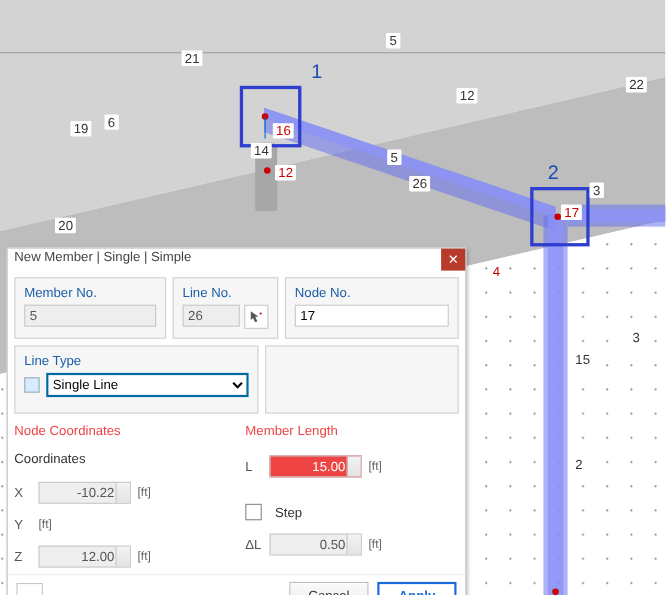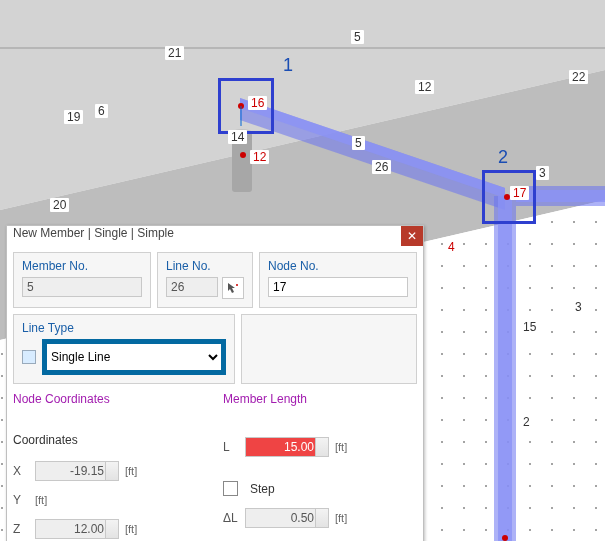--- a/index.html
+++ b/index.html
@@ -13,26 +13,26 @@
   
   .dlg{position:absolute;left:6px;top:225px;width:416px;background:#fff;border:1px solid #bfbfbf;box-shadow:1px 1px 3px rgba(0,0,0,.25)}
   .dlg-title{display:flex;height:22px;padding:0 0 0 6px;font-size:12px;color:#444}
   .dlg-title .x{margin-left:auto;width:22px;height:20px;background:#b73a2a;color:#fff;display:flex;align-items:center;justify-content:center;font-size:12px}
   .dlg-body{padding:4px 6px 6px 6px}
   .row{display:flex;gap:6px}
   .group{border:1px solid #d0d0d0;background:#f6f6f6;padding:6px 8px 8px 8px;flex:1}
   .group.w120{flex:0 0 120px}
   .group.w84{flex:0 0 78px}
   .group-title{color:#1a5fa8;font-size:12px;margin-bottom:4px}
-  .sub-title{color:#a21caf;font-size:12px;margin:2px 0 19px 0}
+  .sub-title{color:#ef4444;font-size:12px;margin:2px 0 4px 0}
   .field{width:100%;height:20px;border:1px solid #c8c8c8;background:#fff;padding:0 4px;font-size:12px;box-sizing:border-box}
   .field.ro{background:#eee;color:#555}
   .combo{display:flex;align-items:center;gap:6px}
   .combo .sw{width:12px;height:12px;border:1px solid #9ab;background:#d8ecff}
-  .combo select{flex:1;height:36px;border:5px solid #0369a1;background:#fff;font-size:12px}
+  .combo select{flex:1;height:22px;border:2px solid #0369a1;background:#fff;font-size:12px}
   .numrow{display:flex;align-items:center;gap:6px;margin-top:6px}
   .numrow .lab{width:16px;color:#555}
   .spin{position:relative;flex:0 0 84px;height:20px;border:1px solid #c8c8c8;background:#eee;display:flex;align-items:center;padding:0 14px 0 4px;box-sizing:border-box;color:#555;justify-content:flex-end}
   .spin.active{background:#fff;color:#000}
   .spin.hi{background:#ef4444;color:#fff}
   .spin::after{content:"";position:absolute;right:0;top:0;bottom:0;width:12px;background:linear-gradient(#f3f3f3,#e3e3e3);border-left:1px solid #c8c8c8}
   .spin .arr{position:absolute;right:2px;width:0;height:0;border-left:3px solid transparent;border-right:3px solid transparent}
   .spin .arr.up{top:3px;border-bottom:4px solid #666}
   .spin .arr.dn{bottom:3px;border-top:4px solid #666}
   .unit{color:#666;font-size:11px}
@@ -103,21 +103,21 @@
 <span class="tag" style="left:95px;top:104px">6</span>
 <span class="tag" style="left:228px;top:130px">14</span>
 <span class="tag" style="left:50px;top:198px">20</span>
 <span class="tag" style="left:352px;top:136px">5</span>
 <span class="tag" style="left:372px;top:160px">26</span>
 <span class="tag" style="left:536px;top:166px">3</span>
 <span class="tag" style="left:572px;top:300px">3</span>
 <span class="tag" style="left:520px;top:320px">15</span>
 <span class="tag" style="left:520px;top:415px">2</span>
 
-<span class="tag red" style="left:248px;top:96px">16</span>
+<span class="tag red" style="left:248px;top:112px">16</span>
 <span class="tag red" style="left:250px;top:150px">12</span>
 <span class="tag red" style="left:510px;top:186px">17</span>
 <span class="tag red" style="left:445px;top:240px;background:transparent">4</span>
 
 <div class="dlg">
   <div class="dlg-title">
     <span>New Member | Single | Simple</span>
     <div class="x">
           <span>✕</span>
         </div>
@@ -163,21 +163,21 @@
 
     <div class="sep"></div>
 
     <div class="two">
       <div class="col" style="flex:0 0 204px">
         <div class="sub-title">Node Coordinates</div>
         <div class="subhead">Coordinates</div>
         <div class="numrow">
           <span class="lab">X</span>
           <span class="spin">
-                <span>-19.15</span>
+                <span>-10.22</span>
                 <span class="arr up"></span>
                 <span class="arr dn"></span>
               </span>
           <span class="unit">[ft]</span>
         </div>
         <div class="numrow">
           <span class="lab">Y</span>
           <span class="unit">[ft]</span>
         </div>
         <div class="numrow">

